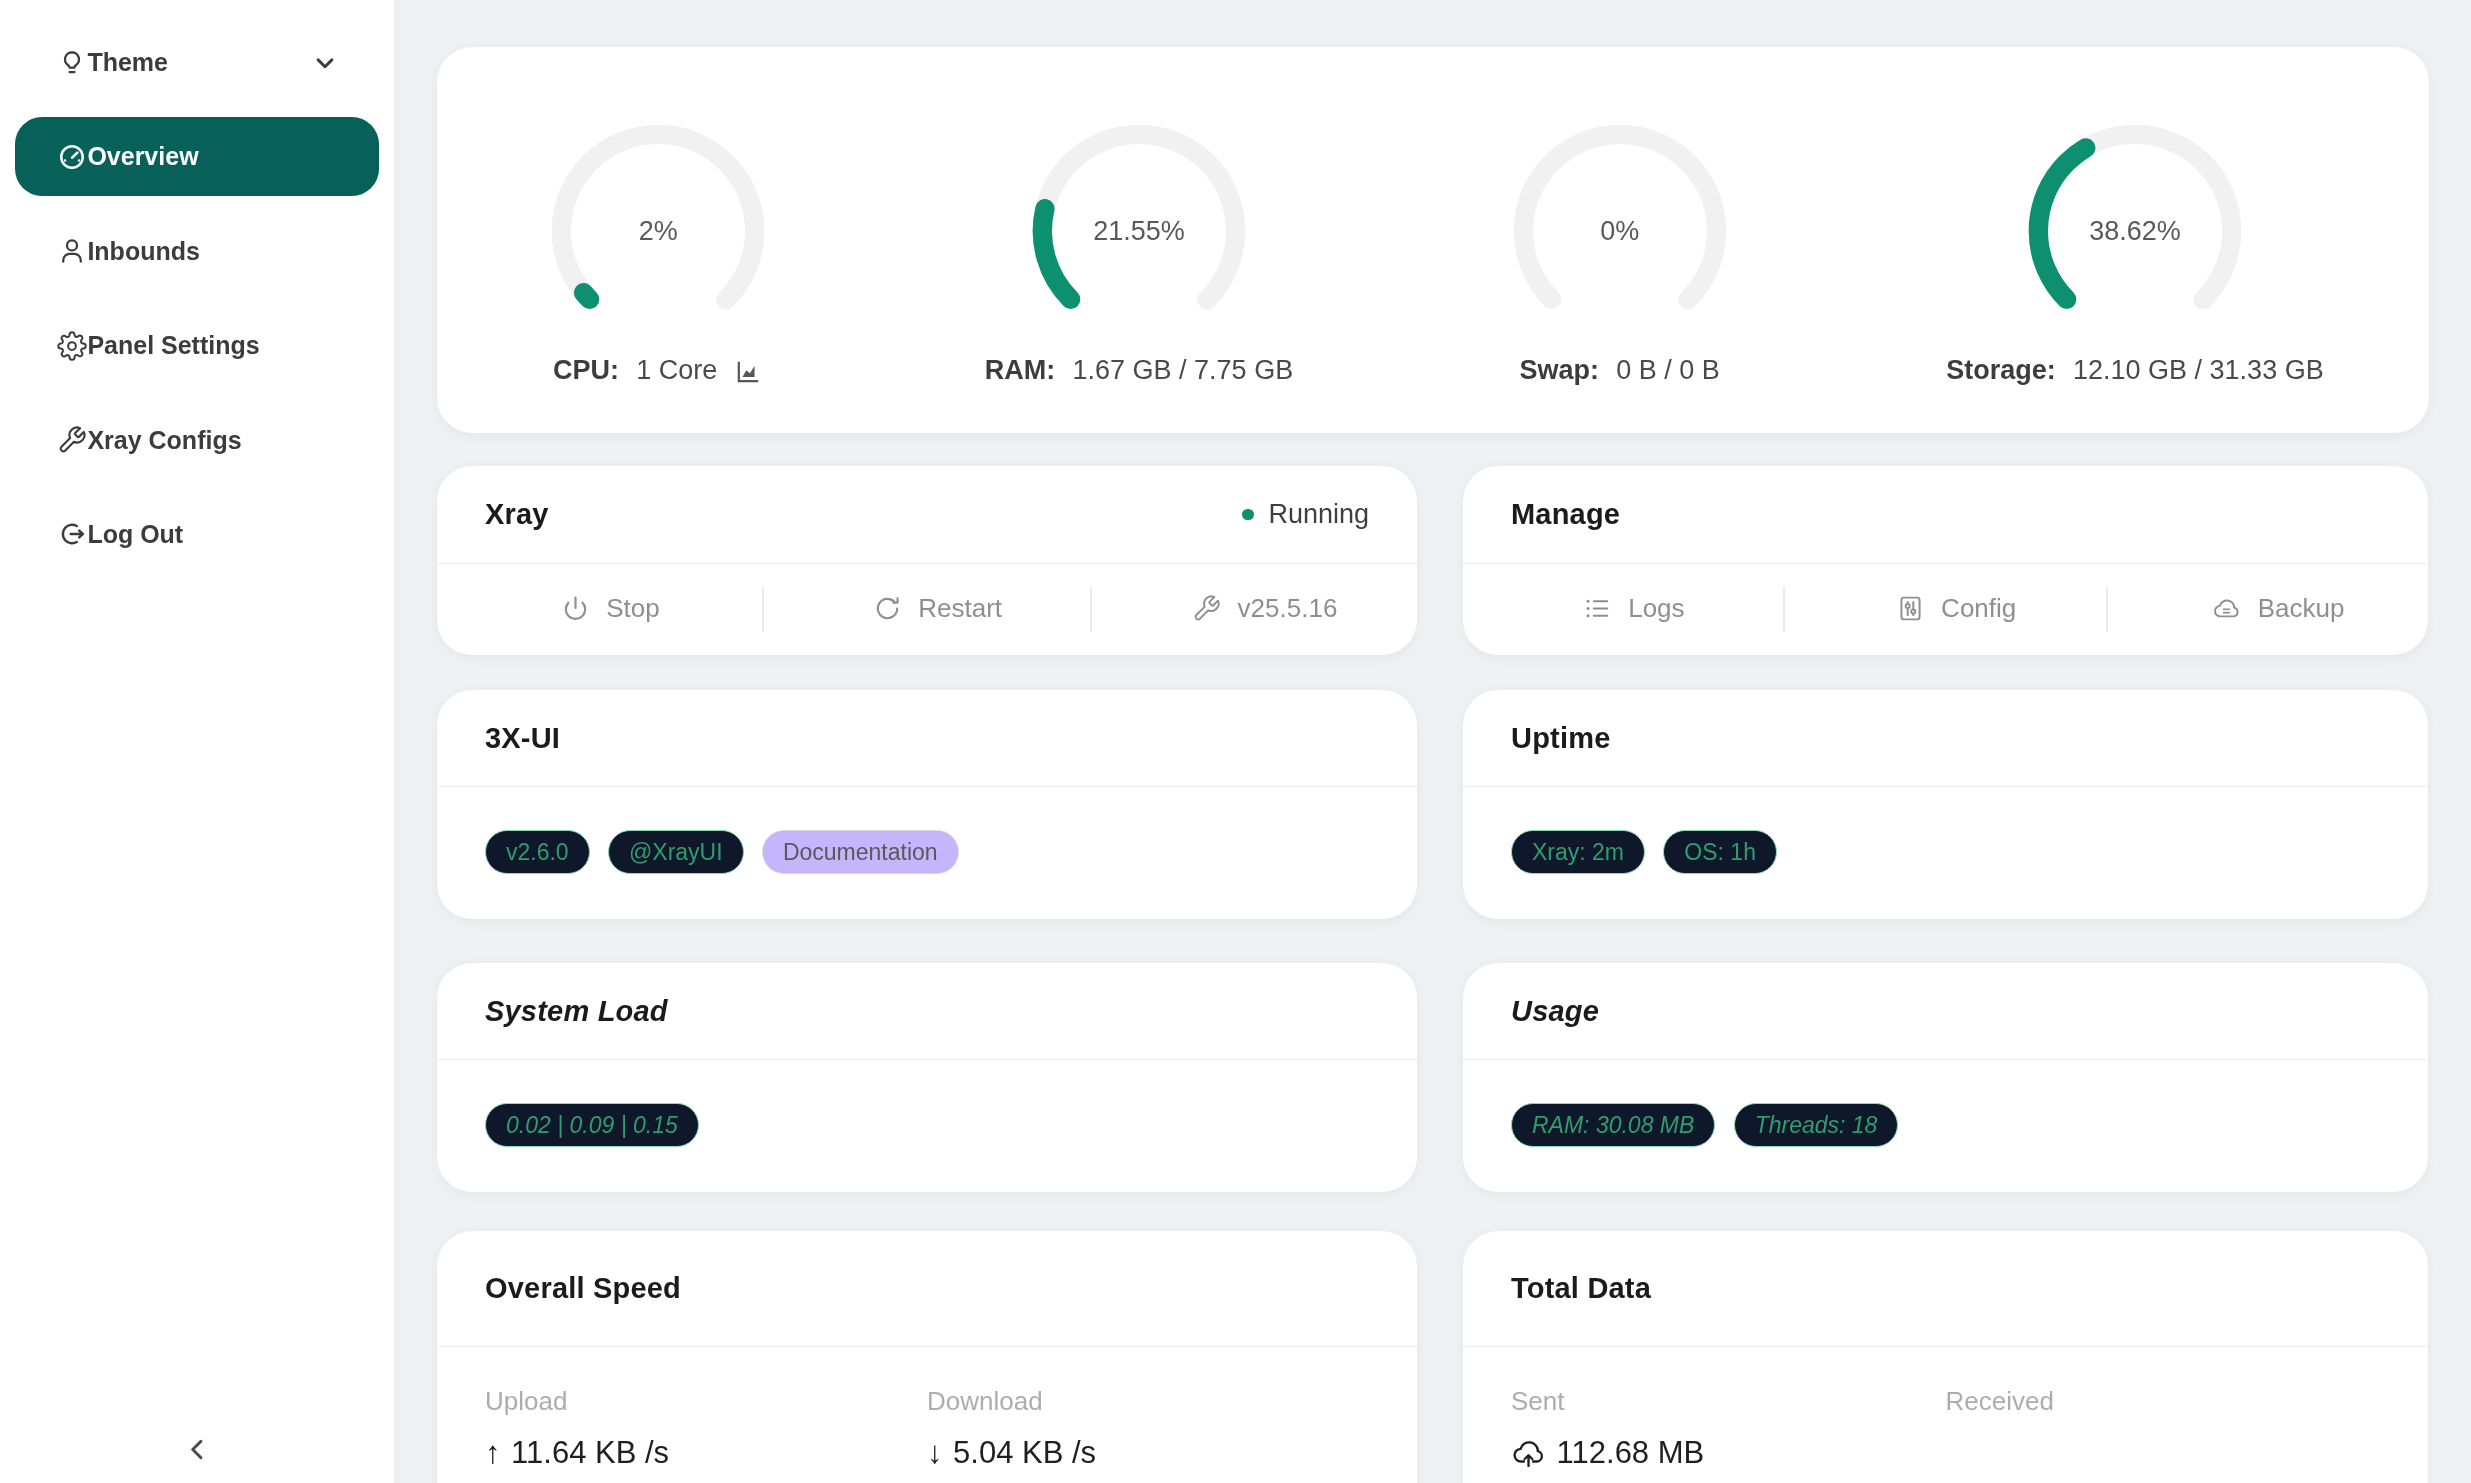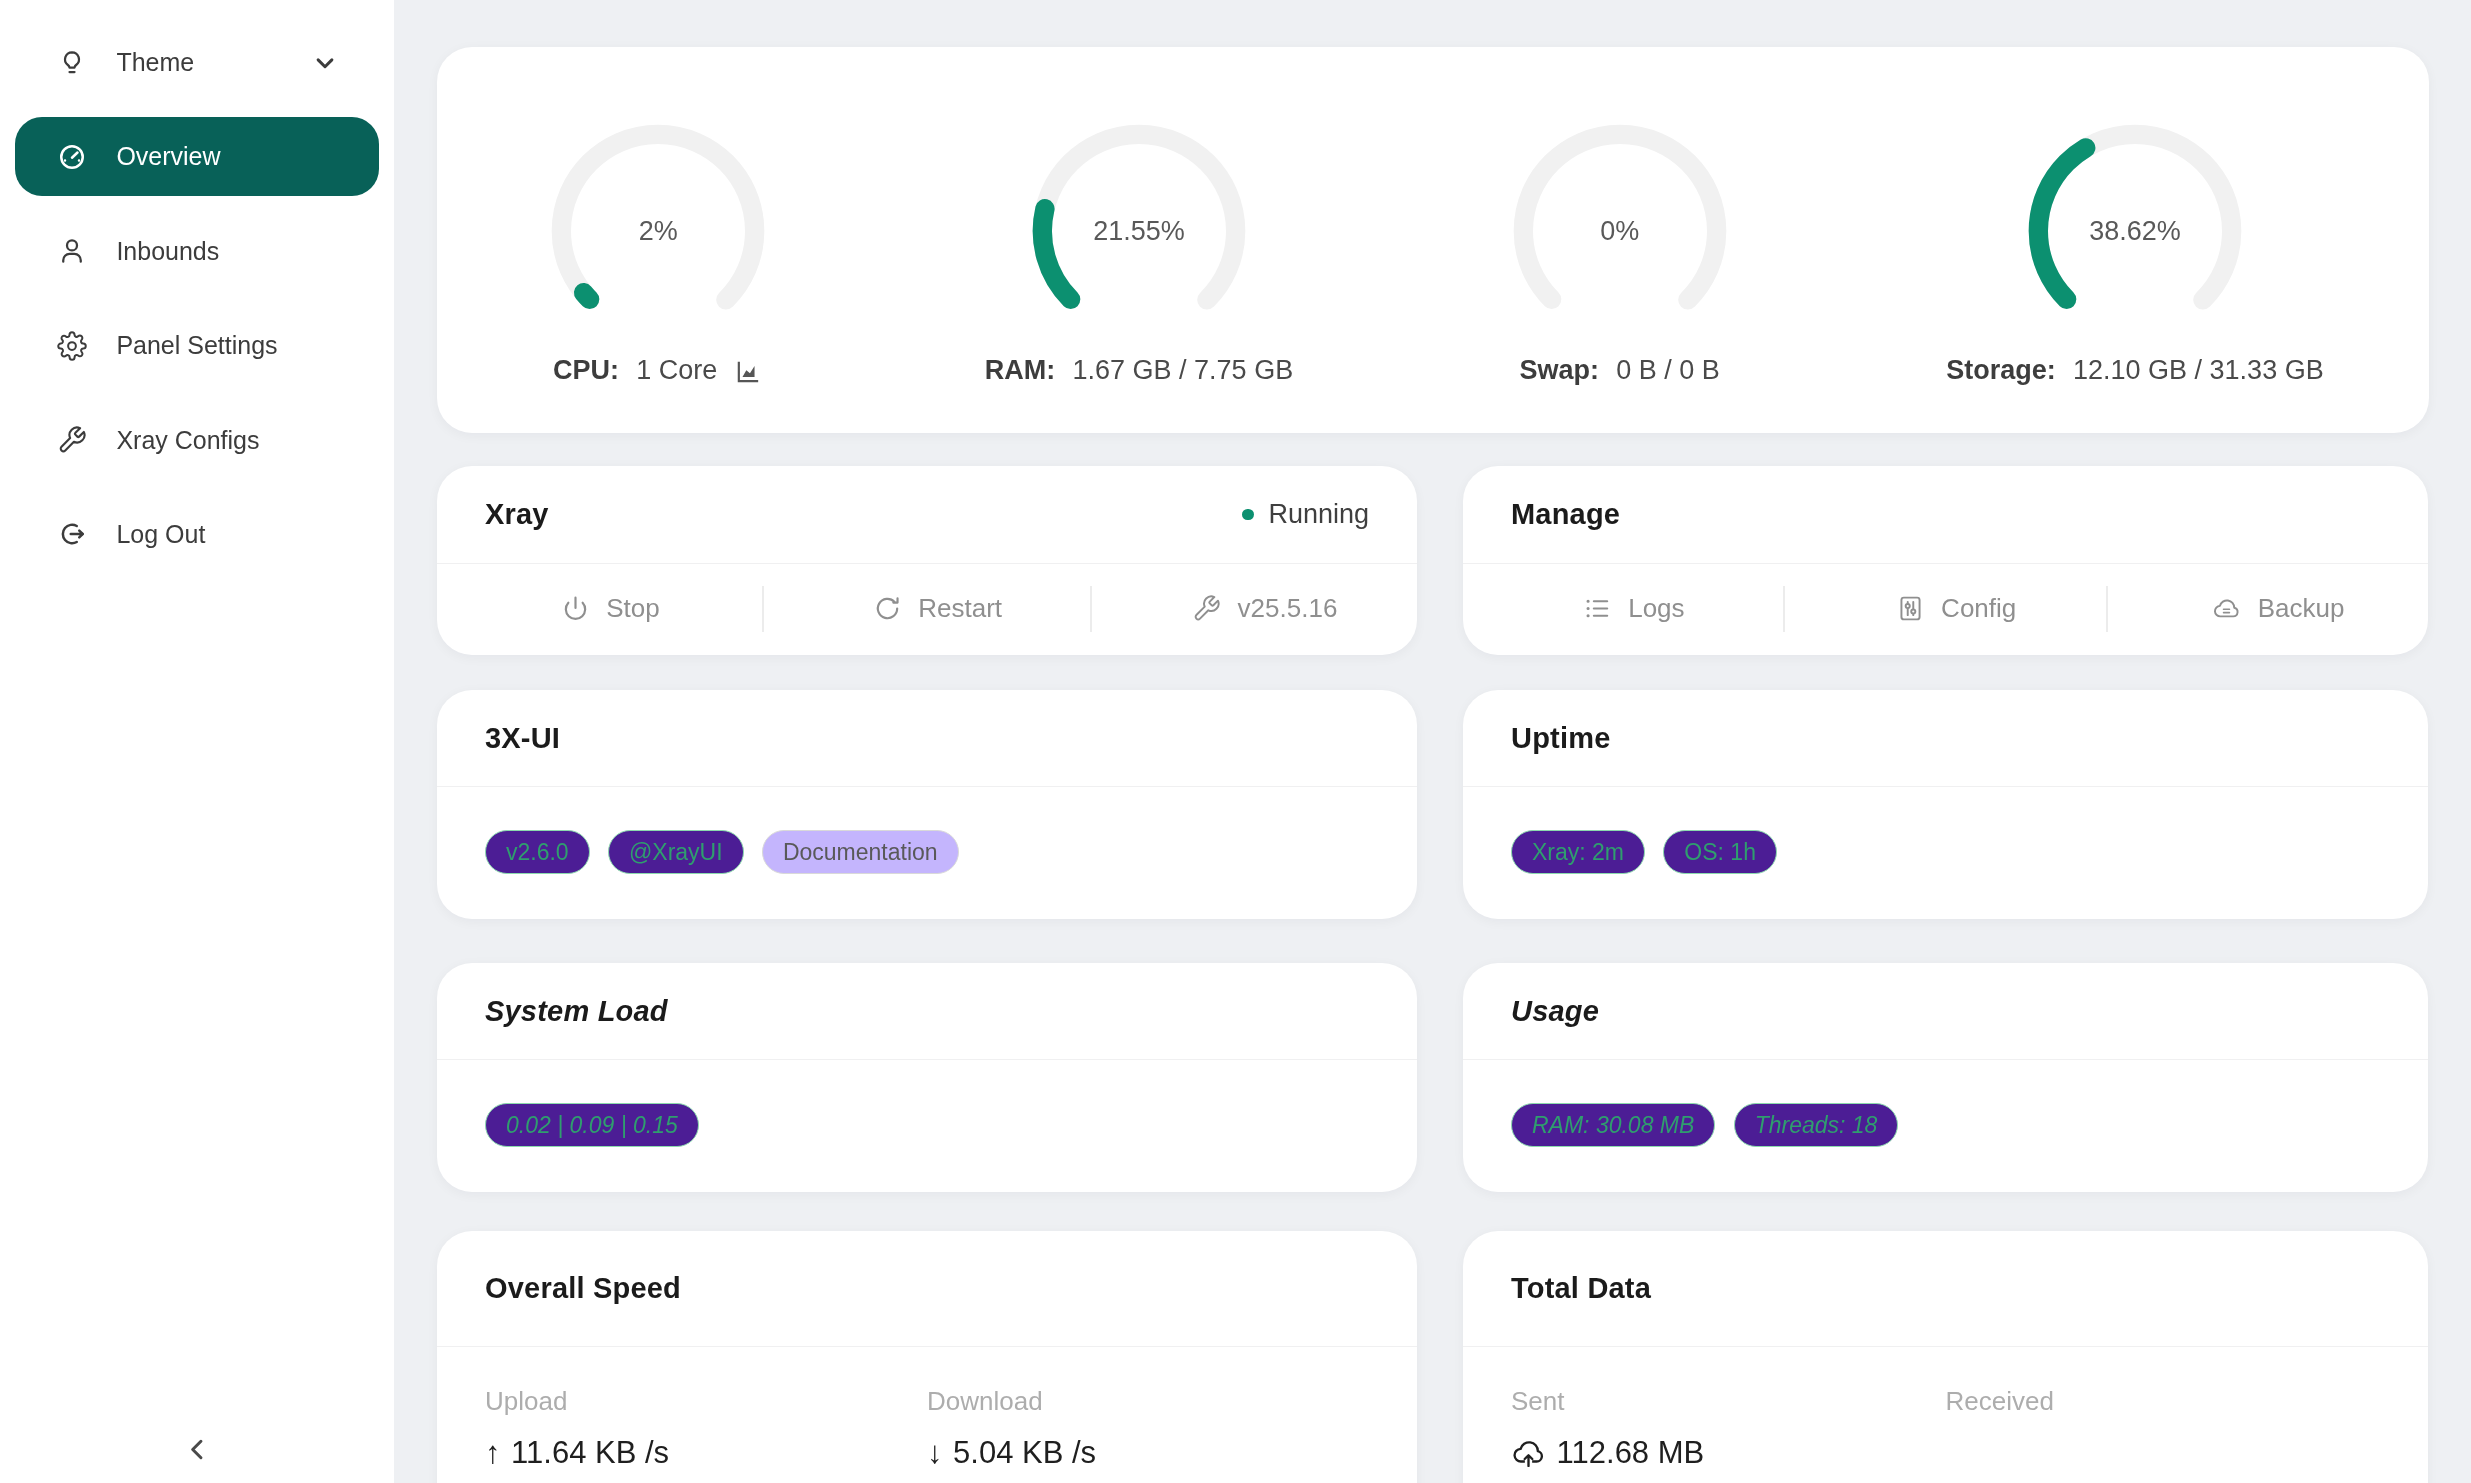--- a/index.html
+++ b/index.html
@@ -16,22 +16,22 @@
     stroke-linecap:round; stroke-linejoin:round;
   }
 
   
   .sidebar {
     width:394px; height:100%; background:#ffffff;
     padding:23px 15.4px 0 15.4px; position:relative; flex:none;
   }
   .side-item {
     height:79px; margin-bottom:15.4px; border-radius:27px;
-    display:flex; align-items:center; padding:0 39px 0 42px; gap:29px;
-    font-size:25px; color:#3c3c3c; cursor:pointer;
+    display:flex; align-items:center; padding:0 39px 0 42px; 
+    font-size:25px; color:#3c3c3c; cursor:pointer;font-weight:bold;
   }
   .side-item .ic { width:30px; height:30px; flex:none; }
   .side-item.active { background:#086158; color:#ffffff; }
   .side-chevron { margin-left:auto; }
   .side-chevron svg { width:27px; height:27px; }
   .collapse-btn {
     position:absolute; bottom:17.4px; left:0; right:0;
     display:flex; justify-content:center; color:#4a4a4a; cursor:pointer;
   }
   .collapse-btn svg { width:33px; height:33px; stroke-width:2.2; }
@@ -90,21 +90,21 @@
   }
   .action .ic { width:29px; height:29px; }
   .vdiv { width:1.9px; height:46px; background:#ececec; align-self:center; flex:none; }
 
   
   .tags-body { display:flex; align-items:center; padding:0 48px; gap:18.3px; height:130px; }
   .tag {
     height:44px; padding:0 20px; border-radius:22px; font-size:23px;
     display:flex; align-items:center; white-space:pre; cursor:default;
   }
-  .tag-green { color:#2f9e6e; background:#4c1d95; border:1.9px solid #8cd9ae; }
+  .tag-green { color:#2f9e6e; background:#0f172a; border:1.9px solid #8cd9ae; }
   .tag-gray  { color:#595959; background:#c4b5fd; border:1.9px solid #d9d9d9; }
   .tag.link { cursor:pointer; }
 
   
   .metrics-body { display:grid; grid-template-columns:1fr 1fr; padding:39px 48px 0 48px; }
   .m-label { font-size:26px; color:#adadad; margin-bottom:18.3px; }
   .m-value {
     font-size:31px; font-weight:500; color:#1f1f1f;
     display:flex; align-items:center; gap:10.6px;
   }

